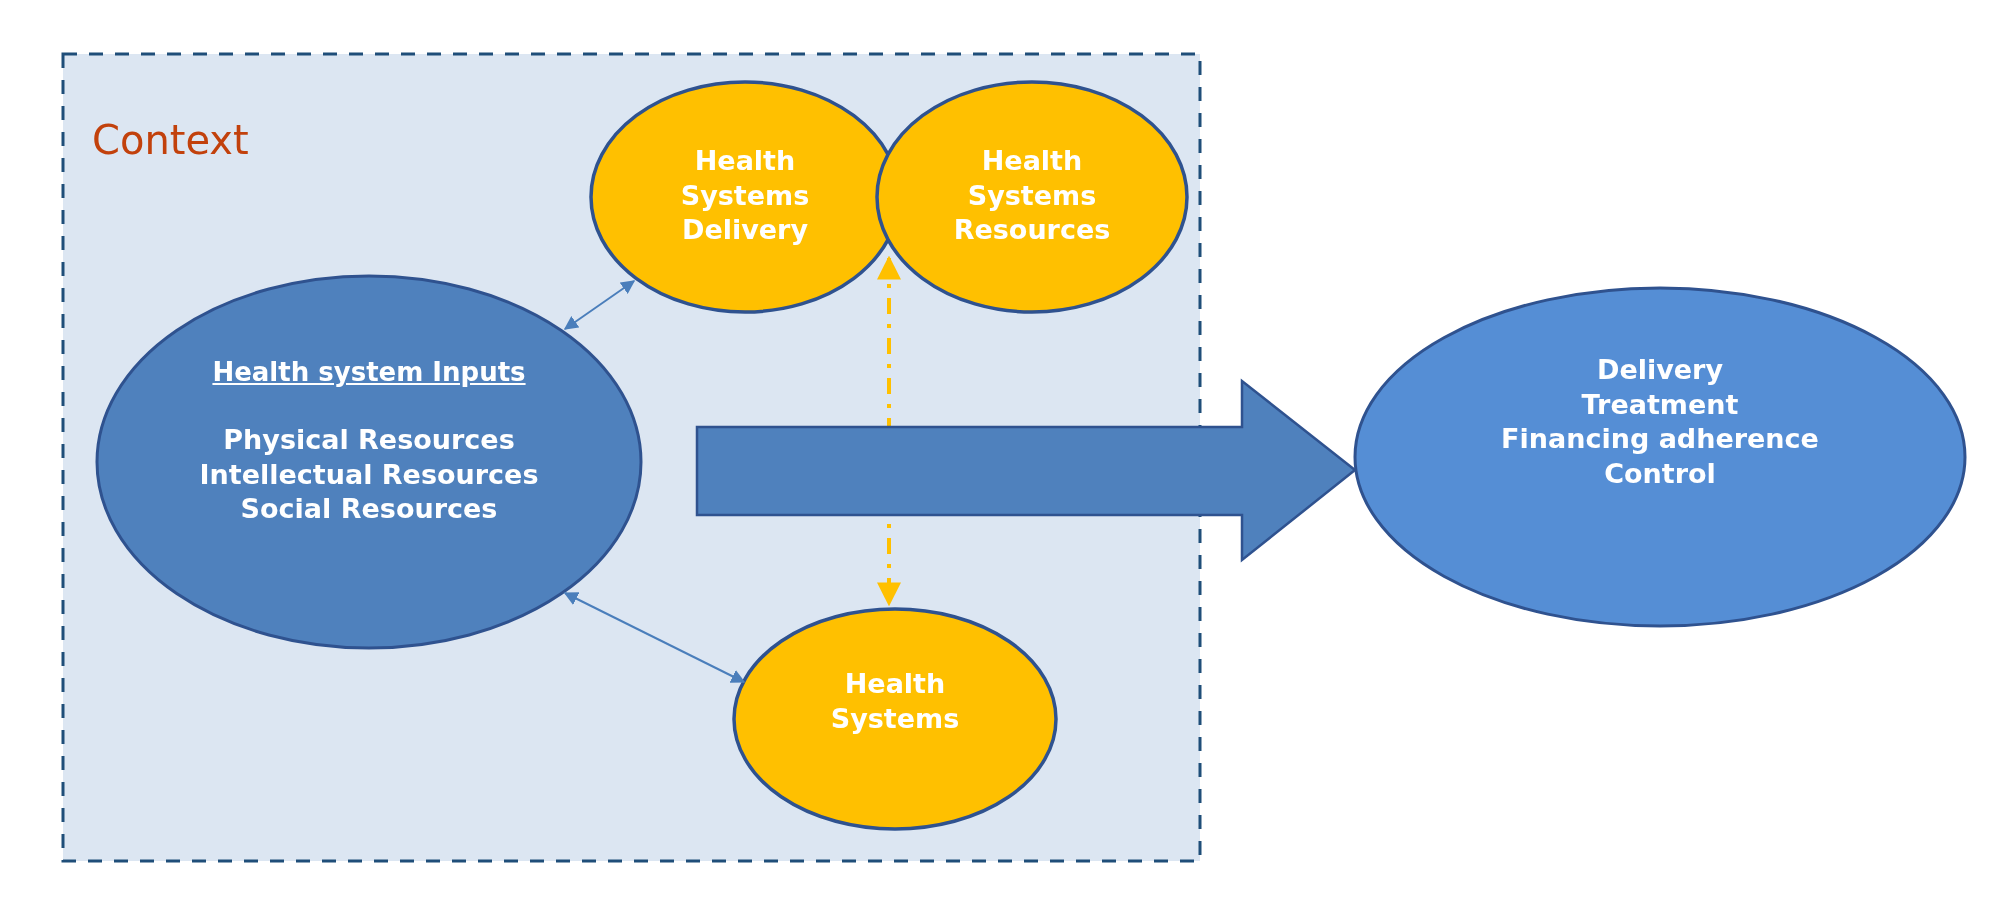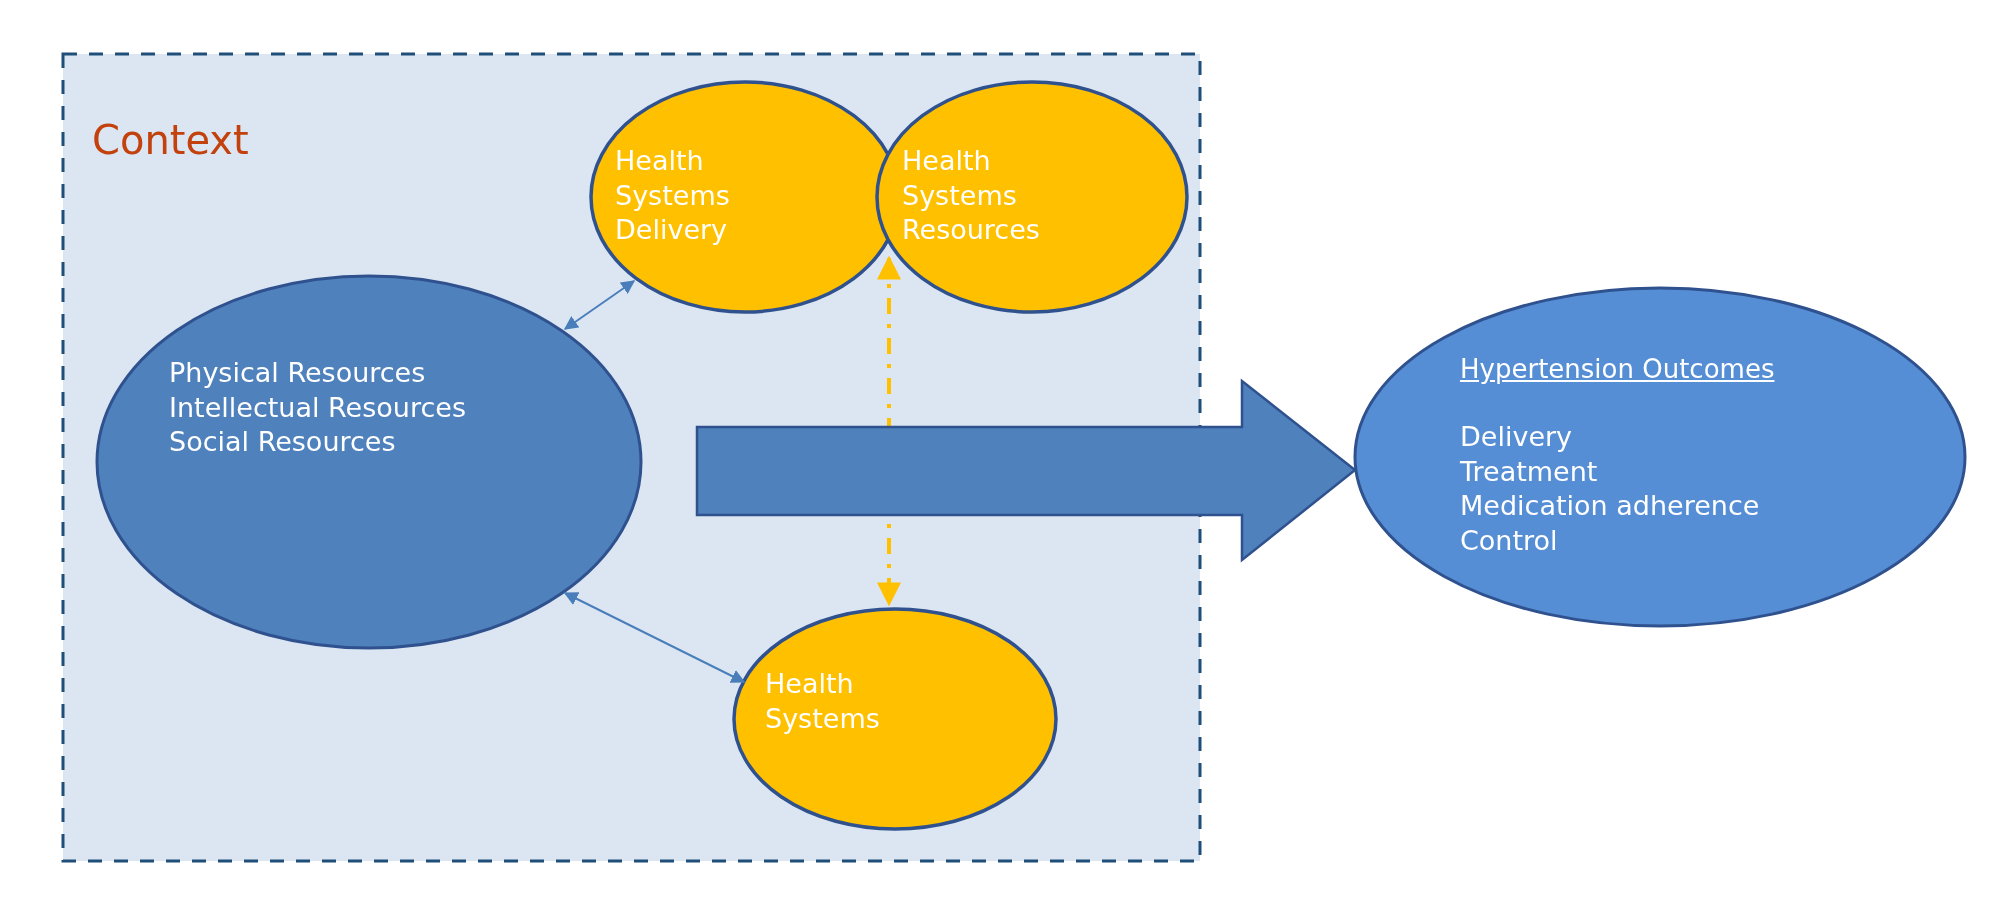--- a/index.html
+++ b/index.html
@@ -1,18 +1,18 @@
 <!DOCTYPE html>
 <html><head>
 <meta charset="utf-8">
 <style>
   html, body { margin: 0; padding: 0; background: #ffffff; }
   body { width: 2000px; height: 918px; overflow: hidden; position: relative; font-family: "DejaVu Sans", "Liberation Sans", sans-serif; }
   svg { position: absolute; left: 0; top: 0; }
-  .lbl { position: absolute; color: #ffffff; line-height: 1.28; }
+  .lbl { position: absolute; text-align: center; color: #ffffff; line-height: 1.28; font-weight: bold; }
   .yellow-lbl { font-size: 27px; width: 260px; }
   .blue-lbl { font-size: 27px; }
   .heading { text-decoration: underline; display: block; margin-bottom: 34px; font-size: 26px; }
   .context-title { position: absolute; left: 92px; top: 117px; font-size: 40px; color: #c2410c; }
   .line { display: block; }
 </style>
 </head>
 <body>
 
 <svg width="2000" height="918" viewBox="0 0 2000 918">
@@ -38,20 +38,21 @@
   <line x1="889" y1="258" x2="889" y2="604" stroke="#ffc000" stroke-width="4" stroke-dasharray="16,10,4,10" marker-start="url(#arrYellow)" marker-end="url(#arrYellow)"></line>
 
   <polygon points="697,427 1242,427 1242,381 1355,470 1242,560 1242,515 697,515" fill="#4f81bd" stroke="#2f528f" stroke-width="2.5"></polygon>
 
   <ellipse cx="1660" cy="457" rx="305" ry="169" fill="#558ed5" stroke="#2f528f" stroke-width="3"></ellipse>
 </svg>
 
 <div class="context-title">Context</div>
 
 <div class="lbl blue-lbl" style="left:169px; top:356px; width:400px;">
+  <span class="heading">Health system Inputs</span>
   <span class="line">Physical Resources</span>
   <span class="line">Intellectual Resources</span>
   <span class="line">Social Resources</span>
 </div>
 
 <div class="lbl yellow-lbl" style="left:615px; top:144px;">
   <span class="line">Health</span>
   <span class="line">Systems</span>
   <span class="line">Delivery</span>
 </div>
@@ -61,18 +62,17 @@
   <span class="line">Systems</span>
   <span class="line">Resources</span>
 </div>
 
 <div class="lbl yellow-lbl" style="left:765px; top:667px;">
   <span class="line">Health</span>
   <span class="line">Systems</span>
 </div>
 
 <div class="lbl blue-lbl" style="left:1460px; top:353px; width:400px;">
-  <span class="heading">Hypertension Outcomes</span>
   <span class="line">Delivery</span>
   <span class="line">Treatment</span>
-  <span class="line">Medication adherence</span>
+  <span class="line">Financing adherence</span>
   <span class="line">Control</span>
 </div>
 
 </body></html>

